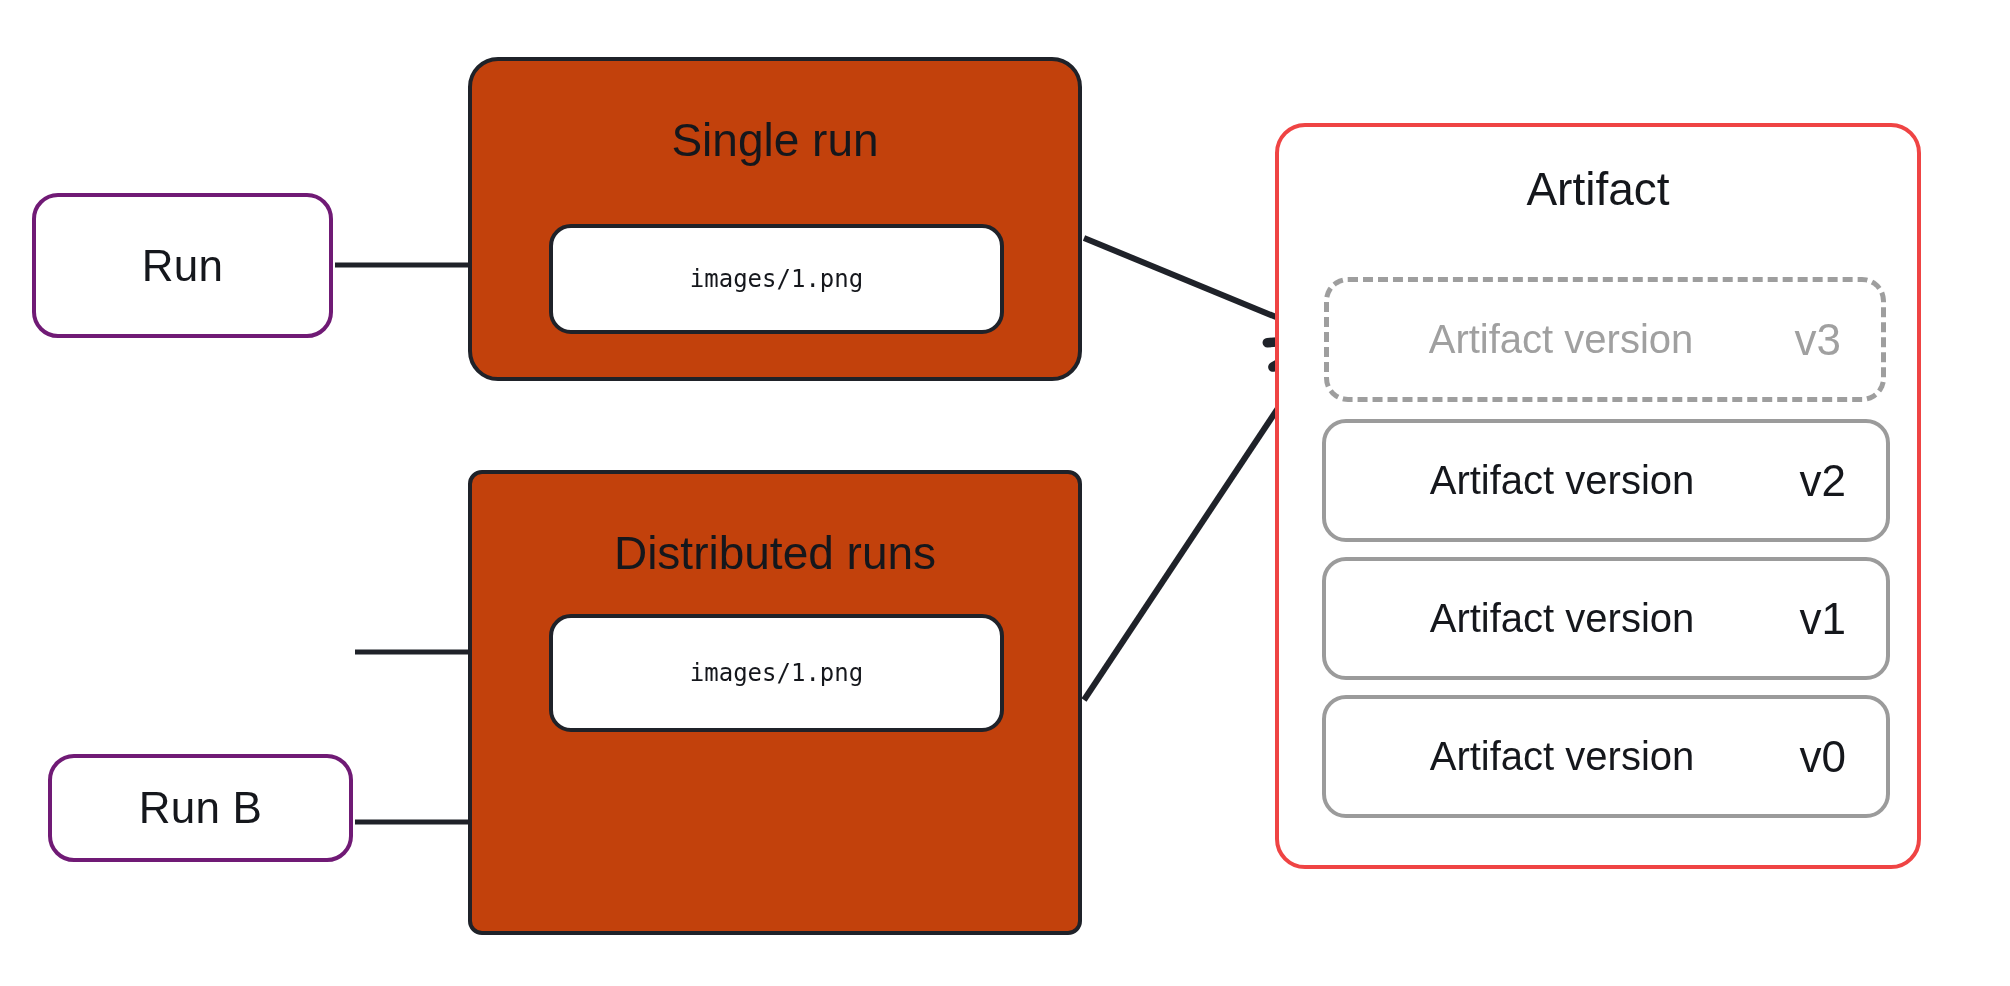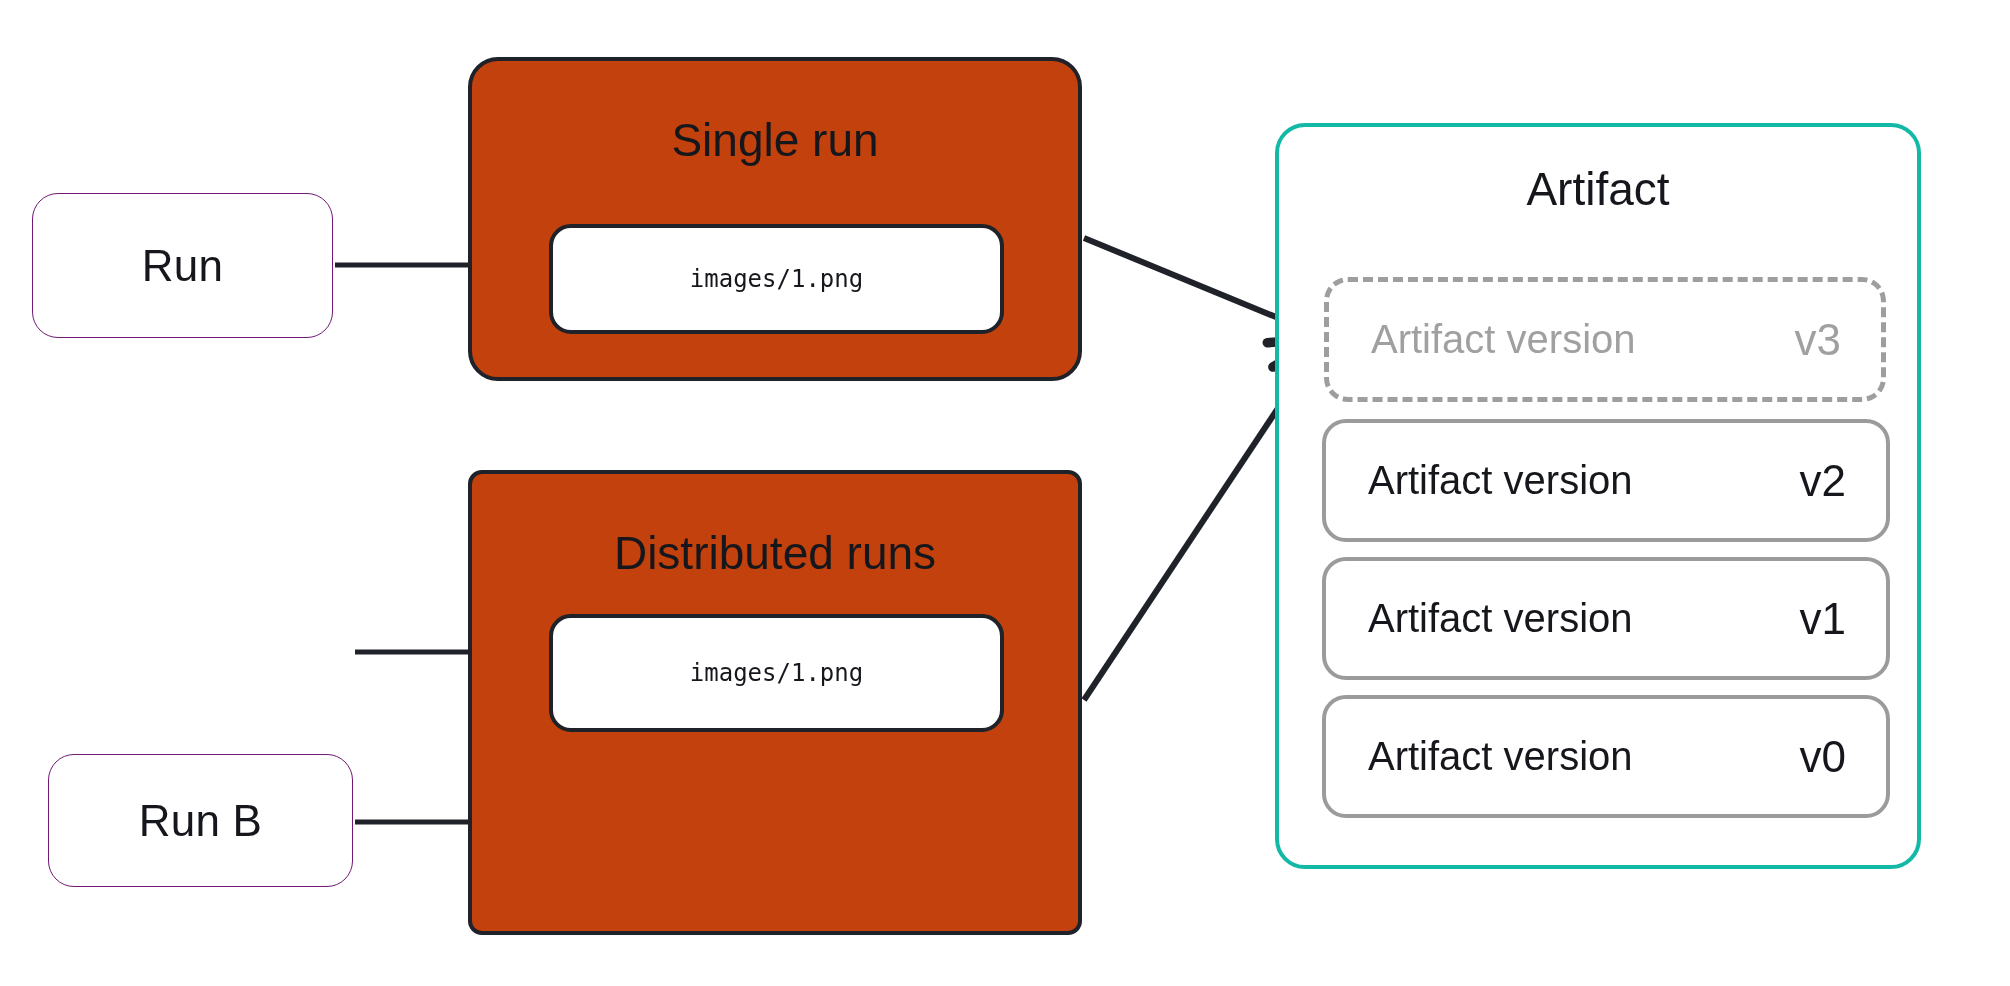--- a/index.html
+++ b/index.html
@@ -30,21 +30,21 @@
   .node {
     position: absolute;
     box-sizing: border-box;
     display: flex;
     align-items: center;
     justify-content: center;
     background: #ffffff;
   }
 
   .run-box {
-    border: 1px solid #701a75;
+    border: 4px solid #701a75;
     border-radius: 26px;
     font-size: 44px;
     color: #15171c;
     letter-spacing: 0.2px;
   }
 
   .group-box {
     border: 4px solid #1f2229;
     border-radius: 30px;
     display: block;
@@ -62,21 +62,21 @@
 
   .file-box {
     border: 4px solid #1f2229;
     border-radius: 22px;
     font-family: "DejaVu Sans Mono", "Liberation Mono", monospace;
     font-size: 24px;
     color: #15171c;
   }
 
   .artifact-panel {
-    border: 4px solid #14b8a6;
+    border: 4px solid #ef4444;
     border-radius: 30px;
     display: block;
     background: #ffffff;
   }
 
   .artifact-title {
     position: absolute;
     left: 0;
     right: 0;
     text-align: center;
@@ -95,21 +95,21 @@
   }
   .version-row.solid {
     border: 4px solid #9b9b9b;
   }
   .version-row.dashed {
     border: 5px dashed #9e9e9e;
   }
   .version-label {
     font-size: 40px;
     flex: 1 1 auto;
-    text-align: left;
+    text-align: center;
   }
   .version-tag {
     font-size: 44px;
     flex: 0 0 auto;
     text-align: right;
     min-width: 90px;
   }
   .version-row.solid .version-label,
   .version-row.solid .version-tag { color: #15171c; }
   .version-row.dashed .version-label,
@@ -143,21 +143,21 @@
   </div>
 
   <div class="node group-box" style="left:468px; top:57px; width:614px; height:324px;">
     <div class="group-title" style="top:52px;">Single run</div>
     <div class="node file-box" style="left:77px; top:163px; width:455px; height:110px;">
       <span>images/1.png</span>
     </div>
   </div>
 
 
-  <div class="node run-box" style="left:48px; top:754px; width:305px; height:133px;">
+  <div class="node run-box" style="left:48px; top:754px; width:305px; height:108px;">
     <span>Run B</span>
   </div>
 
   <div class="node group-box" style="left:468px; top:470px; width:614px; height:465px;border-radius:14px;">
     <div class="group-title" style="top:52px;">Distributed runs</div>
     <div class="node file-box" style="left:77px; top:140px; width:455px; height:118px;">
       <span>images/1.png</span>
     </div>
   </div>
 

